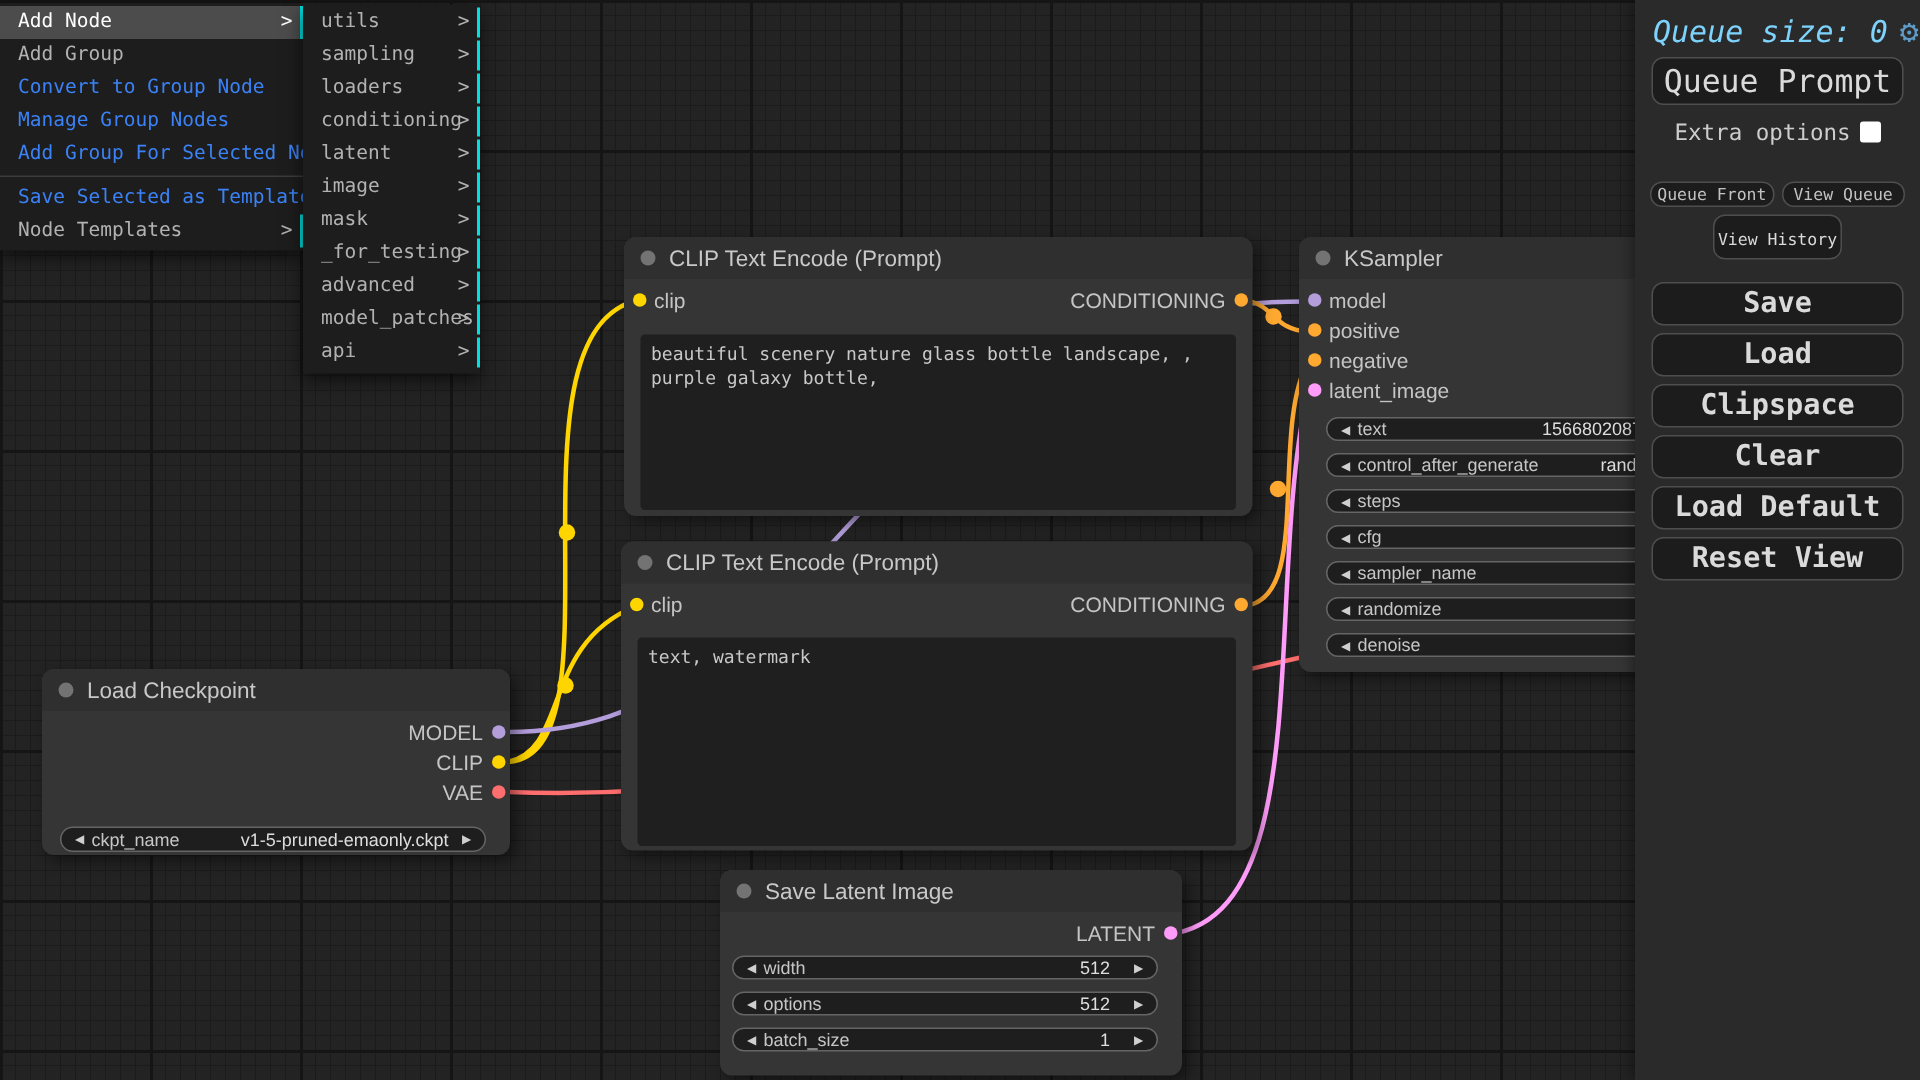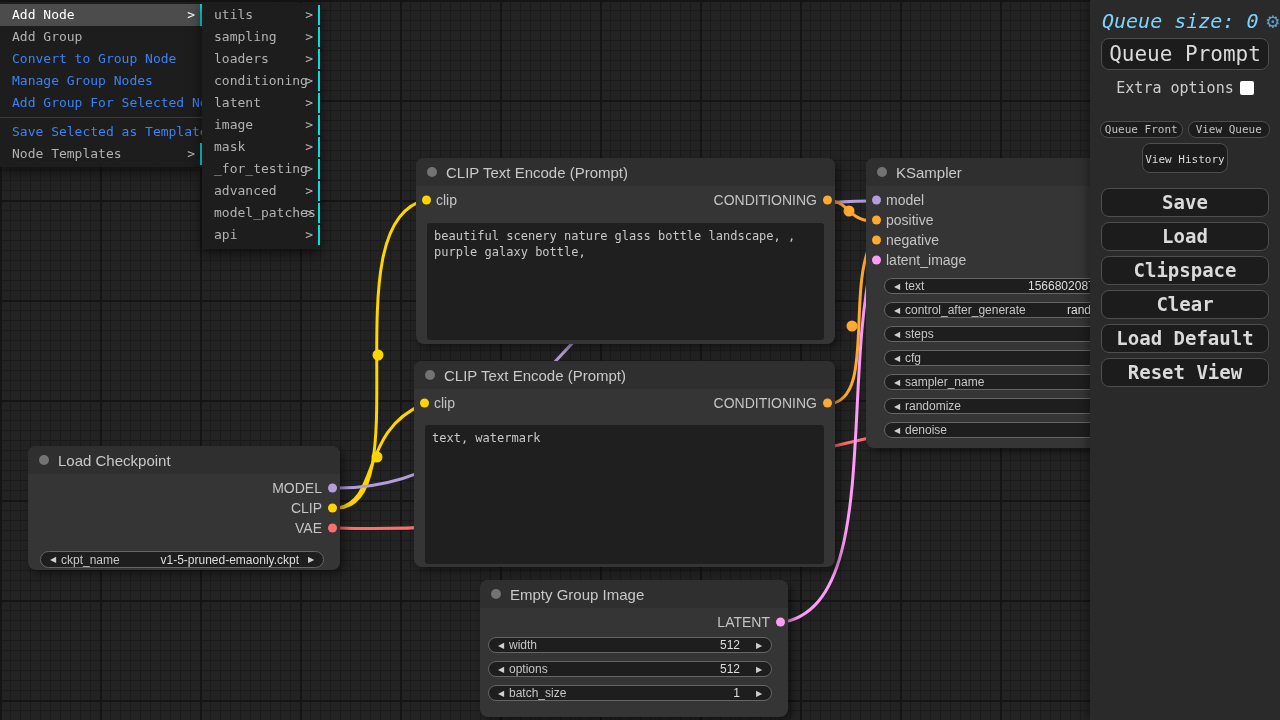--- a/index.html
+++ b/index.html
@@ -228,21 +228,21 @@
       <span class="warrow">◀</span>
       <span class="wname">ckpt_name</span>
       <span class="wvalue">v1-5-pruned-emaonly.ckpt</span>
       <span class="warrow">▶</span>
     </div>
   </div>
 
   <div class="node el" style="left:480px;top:580px;width:308px;height:137px;">
     <div class="ntitle">
       <span class="tdot"></span>
-      <span>Empty Group Image</span>
+      <span>Save Latent Image</span>
     </div>
     <div class="slotrow">
       <span class="outlabel">LATENT</span>
       <span class="sdot out c-latent"></span>
     </div>
     <div class="widget" style="margin-top:5px;">
       <span class="warrow">◀</span>
       <span class="wname">width</span>
       <span class="wvalue" style="margin-right:12px;">512</span>
       <span class="warrow">▶</span>

